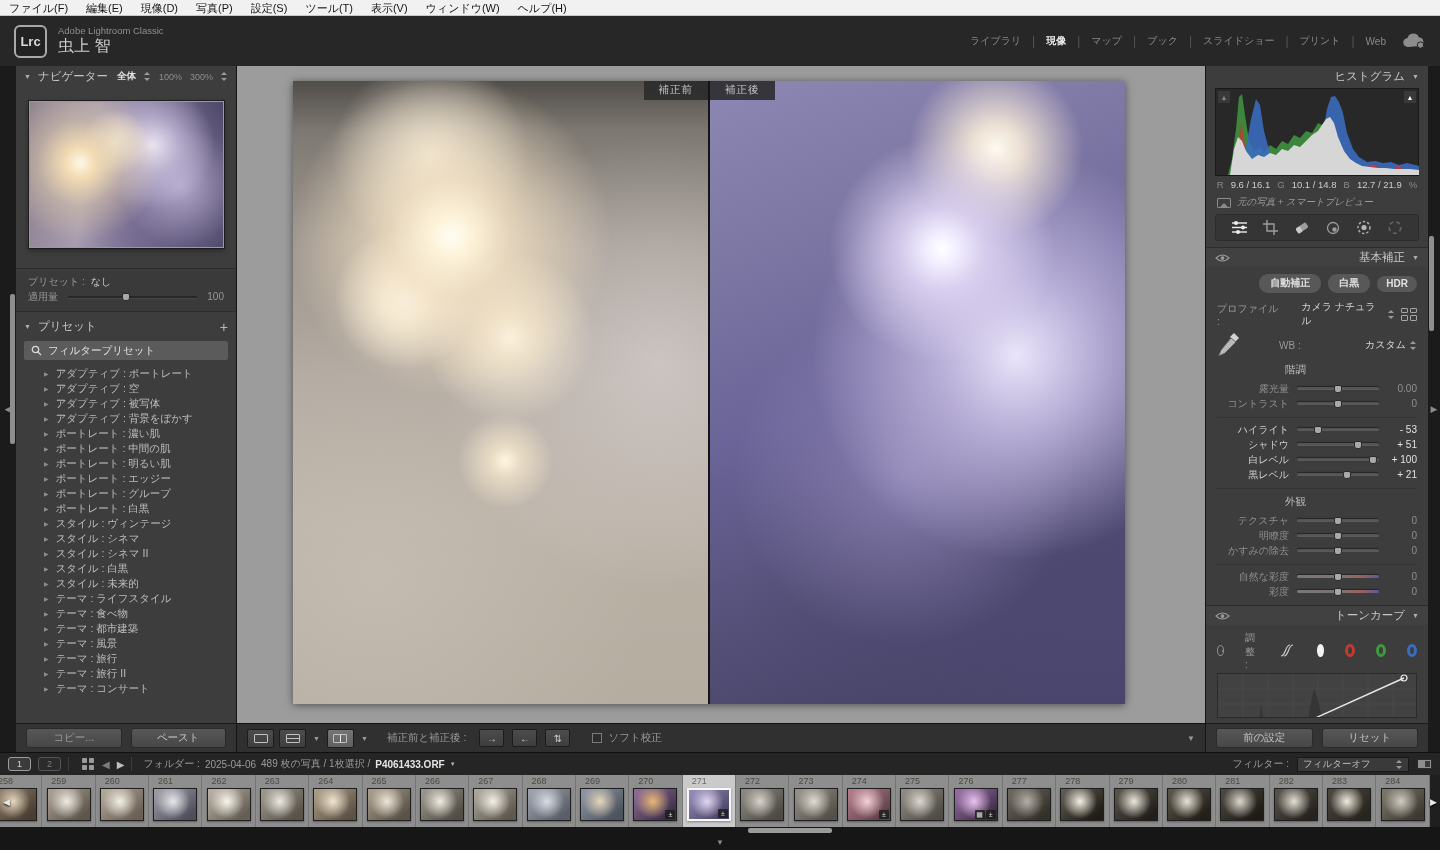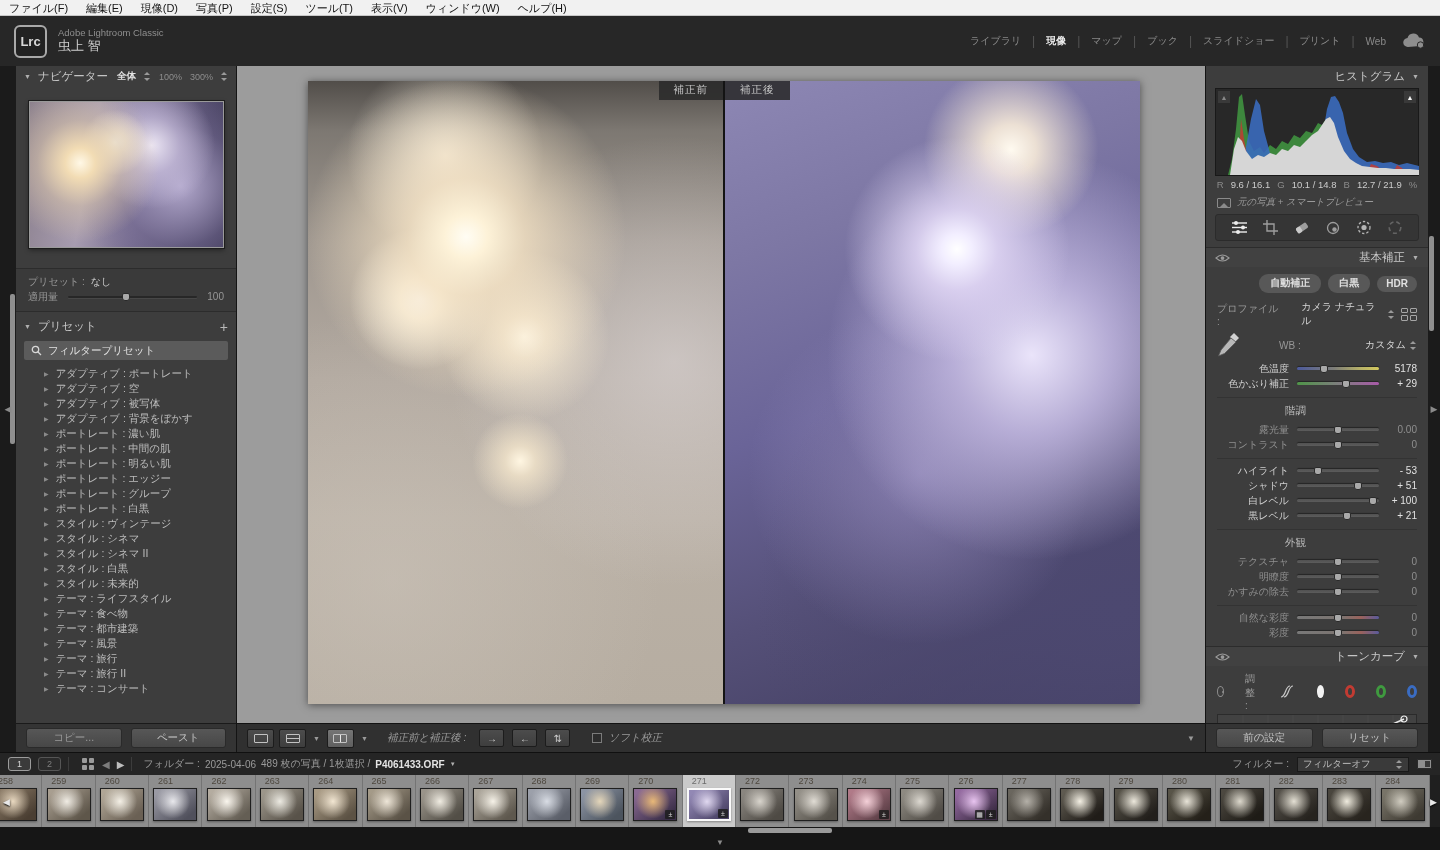--- a/index.html
+++ b/index.html
@@ -11,21 +11,21 @@
     display:flex; align-items:center; border-bottom:1px solid #c8c8c8; z-index:40; }
   .menu-item { font-size:11px; color:#151515; padding:12px 9px; line-height:16px; cursor:default; }
 
   
   #titlebar { position:absolute; top:16px; left:0; width:1440px; height:50px; background:#272727;
     display:flex; align-items:center; padding:0 14px; }
   #lrc-logo { width:33px; height:33px; border:2px solid #a9a9a9; border-radius:6px; background:#222;
     color:#d8d8d8; font-size:13px; font-weight:bold; display:flex; align-items:center; justify-content:center; }
   #appinfo { margin-left:11px; line-height:1.15; }
   #appname { font-size:9.5px; color:#8f8f8f; }
-  #username { font-size:13px; color:#cfcfcf; }
+  #username { font-size:16px; color:#cfcfcf; }
   #modules { margin-left:auto; display:flex; align-items:center; gap:11px; padding-right:6px; }
   .module { font-size:10px; color:#8a8a8a; cursor:pointer; white-space:nowrap; }
   .module.active { color:#ececec; font-weight:bold; }
   .mod-sep { color:#555; font-size:12px; }
   #cloud-wrap { margin-left:10px; }
 
   
   #content { position:absolute; top:66px; left:0; width:1440px; height:686px; }
 
   .edge { position:absolute; top:0; height:686px; background:#1b1b1b; }
@@ -70,21 +70,21 @@
   .preset-item .preset-label { font-size:10.5px; color:#bdbdbd; white-space:nowrap; }
 
   .panel-bottom { position:absolute; left:0; right:0; bottom:0; height:29px; background:#343434; border-top:1px solid #1a1a1a;
     display:flex; gap:9px; padding:4px 10px; }
   .pb-btn { flex:1; border:1px solid #2a2a2a; border-radius:3px; background:linear-gradient(#575757,#474747);
     color:#c3c3c3; font-size:10.5px; display:flex; align-items:center; justify-content:center; cursor:pointer; }
   .pb-btn.dim { color:#9a9a9a; }
 
   
   #center { position:absolute; left:237px; top:0; width:968px; height:686px; background:#9c9c9c; }
-  #photo-wrap { position:absolute; left:71px; top:15px; width:832px; height:623px; box-shadow:0 1px 8px rgba(0,0,0,.5); }
+  #photo-wrap { position:absolute; left:56px; top:15px; width:832px; height:623px; box-shadow:0 1px 8px rgba(0,0,0,.5); }
   .half { position:absolute; top:0; height:623px; width:416px; overflow:hidden; }
   #before-half { left:0;
     background:
       radial-gradient(circle at 38% 25%, #fffdf4 0%, #fdf2d8 4%, rgba(244,226,196,.8) 11%, rgba(0,0,0,0) 30%),
       radial-gradient(circle at 27% 35%, #ffffff 0%, rgba(252,244,226,.95) 4%, rgba(0,0,0,0) 14%),
       radial-gradient(circle at 52% 41%, #fff9e9 0%, rgba(247,234,210,.85) 5%, rgba(0,0,0,0) 20%),
       radial-gradient(circle at 51% 61%, #fff6e2 0%, rgba(242,228,202,.8) 3.5%, rgba(0,0,0,0) 11%),
       radial-gradient(circle at 33% 12%, rgba(248,240,224,.9) 0%, rgba(0,0,0,0) 16%),
       radial-gradient(circle at 88% 45%, rgba(226,220,222,.55) 0%, rgba(0,0,0,0) 45%),
       radial-gradient(circle at 20% 80%, rgba(206,198,188,.5) 0%, rgba(0,0,0,0) 45%),
@@ -98,21 +98,21 @@
       radial-gradient(circle at 62% 50%, rgba(60,50,80,.5) 0%, rgba(0,0,0,0) 10%),
       radial-gradient(circle at 95% 85%, #4c4870 0%, rgba(0,0,0,0) 55%),
       linear-gradient(160deg, #8d87b4 0%, #7d77a4 24%, #6a6498 48%, #555078 72%, #403c5e 100%); }
   #photo-divider { position:absolute; left:415px; top:0; width:2px; height:623px; background:#141414; }
   .ba-tab { position:absolute; top:0; background:rgba(42,42,42,.88); color:#c6c6c6; font-size:10.5px;
     padding:2px 15px 3px; letter-spacing:1px; }
   #before-tab { right:417px; }
   #after-tab { left:417px; }
 
   #toolbar { position:absolute; left:0; bottom:0; width:968px; height:29px; background:#303030; border-top:1px solid #121212;
-    display:flex; align-items:center; padding:0 10px; gap:5px;font-style:italic; }
+    display:flex; align-items:center; padding:0 10px; gap:5px; }
   .view-btn { width:27px; height:19px; border:1px solid #1c1c1c; border-radius:2px; background:linear-gradient(#4c4c4c,#3e3e3e);
     display:flex; align-items:center; justify-content:center; cursor:pointer; }
   .view-btn.active { background:linear-gradient(#757575,#5f5f5f); }
   .vb-rect { width:14px; height:9px; border:1px solid #c2c2c2; border-radius:1px; position:relative; }
   .vb-rect.hsplit::after { content:""; position:absolute; left:0; right:0; top:3.5px; border-top:1px solid #c2c2c2; }
   .vb-rect.vsplit::after { content:""; position:absolute; top:0; bottom:0; left:6px; border-left:1px solid #e8e8e8; }
   .tb-caret { font-size:7px; color:#9a9a9a; margin:0 2px; }
   .tb-label { font-size:10.5px; color:#9a9a9a; margin:0 8px 0 12px; }
   .copy-btn { width:25px; height:18px; border:1px solid #1c1c1c; border-radius:2px; background:linear-gradient(#4c4c4c,#3e3e3e);
     color:#cfcfcf; font-size:10px; display:flex; align-items:center; justify-content:center; cursor:pointer; margin-right:3px; }
@@ -560,36 +560,20 @@
           <path d="M16 7 L6 19 l-2.5 6 6-2.5 L21 11 z" fill="#b8b8b8" stroke="#555" stroke-width="0.8"></path>
         </svg>
       </div>
       <span id="wb-label">WB :</span>
       <span id="wb-value">カスタム</span>
       <span class="ud"></span>
     </div>
 
     <div id="sliders">
         <div class="slider-group">
-          <div class="slider-row">
-            <div class="s-label on">色温度</div>
-            <div class="s-track track-temp">
-              <div class="s-thumb" style="left: calc(33% - 4px);"></div>
-            </div>
-            <div class="s-value on">5178</div>
-          </div>
-          <div class="slider-row">
-            <div class="s-label on">色かぶり補正</div>
-            <div class="s-track track-tint">
-              <div class="s-thumb" style="left: calc(60% - 4px);"></div>
-            </div>
-            <div class="s-value on">+ 29</div>
-          </div>
-        </div>
-        <div class="slider-group">
           <div class="group-header">階調</div>
           <div class="slider-row">
             <div class="s-label">露光量</div>
             <div class="s-track track-plain">
               <div class="s-thumb" style="left: calc(50% - 4px);"></div>
             </div>
             <div class="s-value">0.00</div>
           </div>
           <div class="slider-row">
             <div class="s-label">コントラスト</div>

